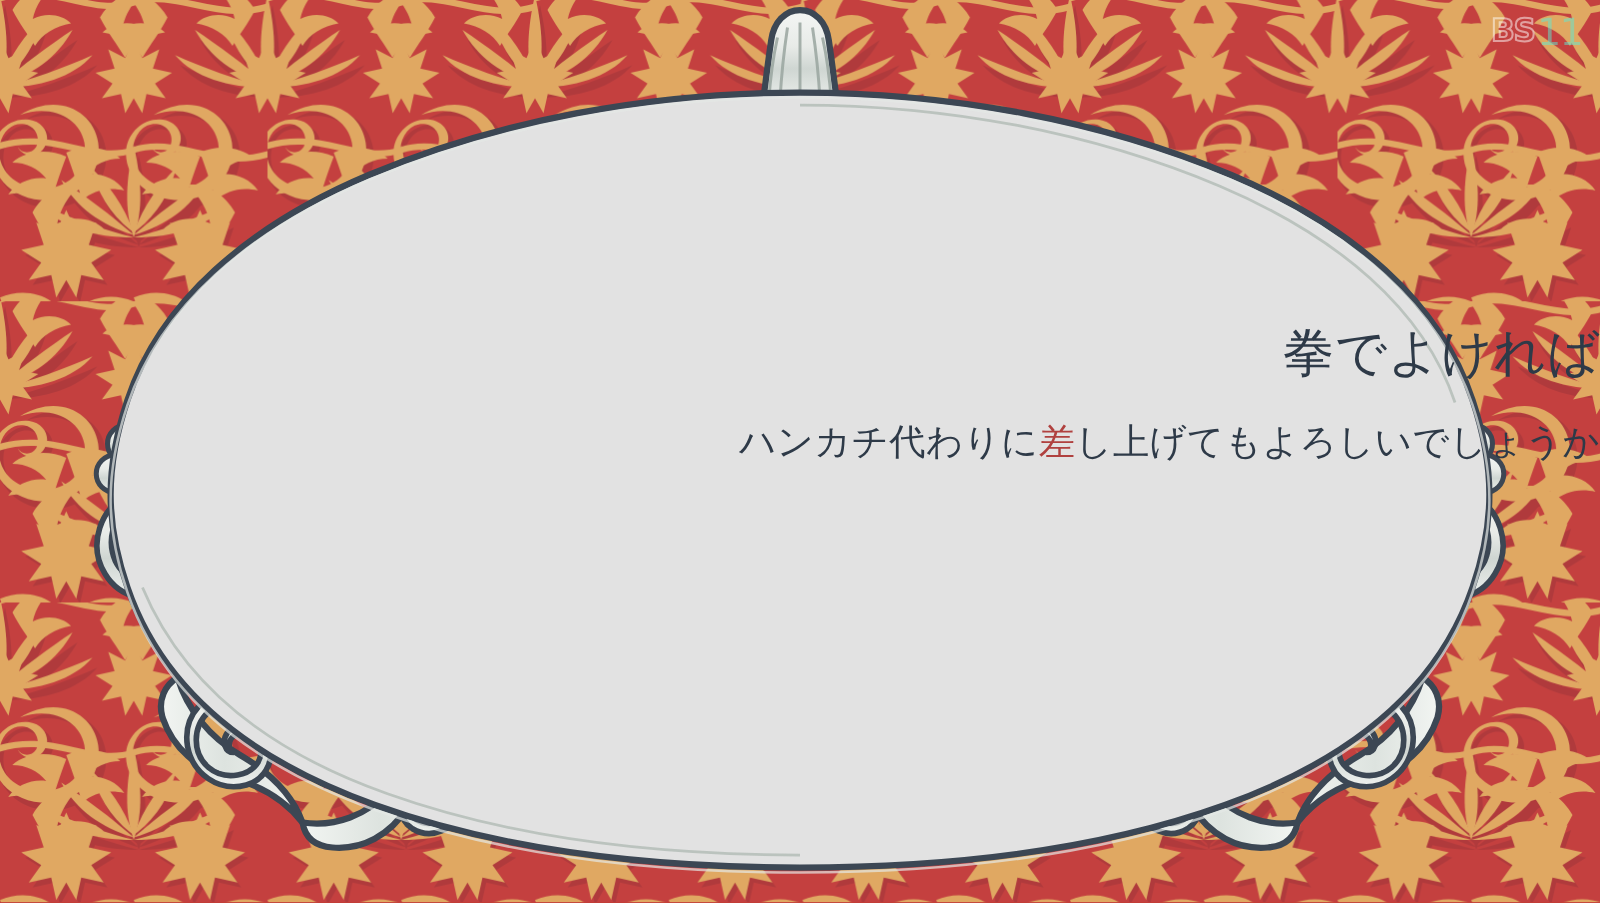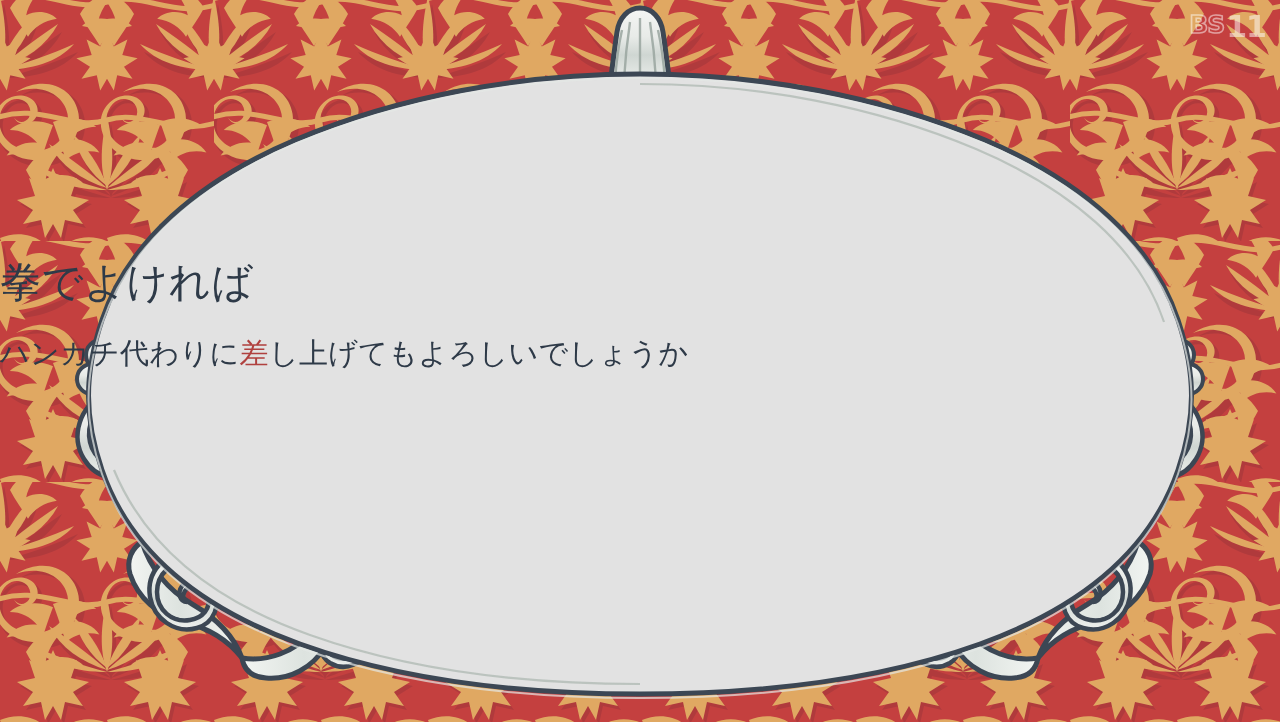--- a/index.html
+++ b/index.html
@@ -14,21 +14,21 @@
   #wallpaper{position:absolute;inset:0;background:#c4403f;}
   #wallpaper svg{display:block;width:100%;height:100%;}
 
   
   #cartouche{position:absolute;inset:0;}
   #cartouche svg{display:block;width:100%;height:100%;}
 
   
   #caption{
     position:absolute;left:0;right:0;top:262px;
-    text-align:left;
+    text-align:right;
     line-height:1.0;
     pointer-events:none;
   }
   .cap-line{
     color:#2e3a48;
     white-space:nowrap;
     letter-spacing:.012em;
   }
   .cap-line-1{font-size:41px;margin-bottom:36px;}
   .cap-line-2{font-size:29px;}
@@ -42,22 +42,22 @@
     font-family:"DejaVu Sans","Liberation Sans",sans-serif;
     pointer-events:none;
   }
   #bs11 .bs{
     font-size:25px;font-weight:700;letter-spacing:-1px;
     color:transparent;
     -webkit-text-stroke:1.6px #ffffff;
     line-height:1;
   }
   #bs11 .eleven{
-    font-size:30px;font-weight:700;letter-spacing:-1px;
-    color:#ffffff;line-height:1;
+    font-size:30px;font-weight:400;letter-spacing:-1px;
+    color:#5eead4;line-height:1;
   }
 </style>
 </head>
 <body>
 
 <div id="stage">
 
   <div id="wallpaper">
     <svg viewBox="0 0 1280 722" preserveAspectRatio="none" xmlns="http://www.w3.org/2000/svg">
       <defs>

